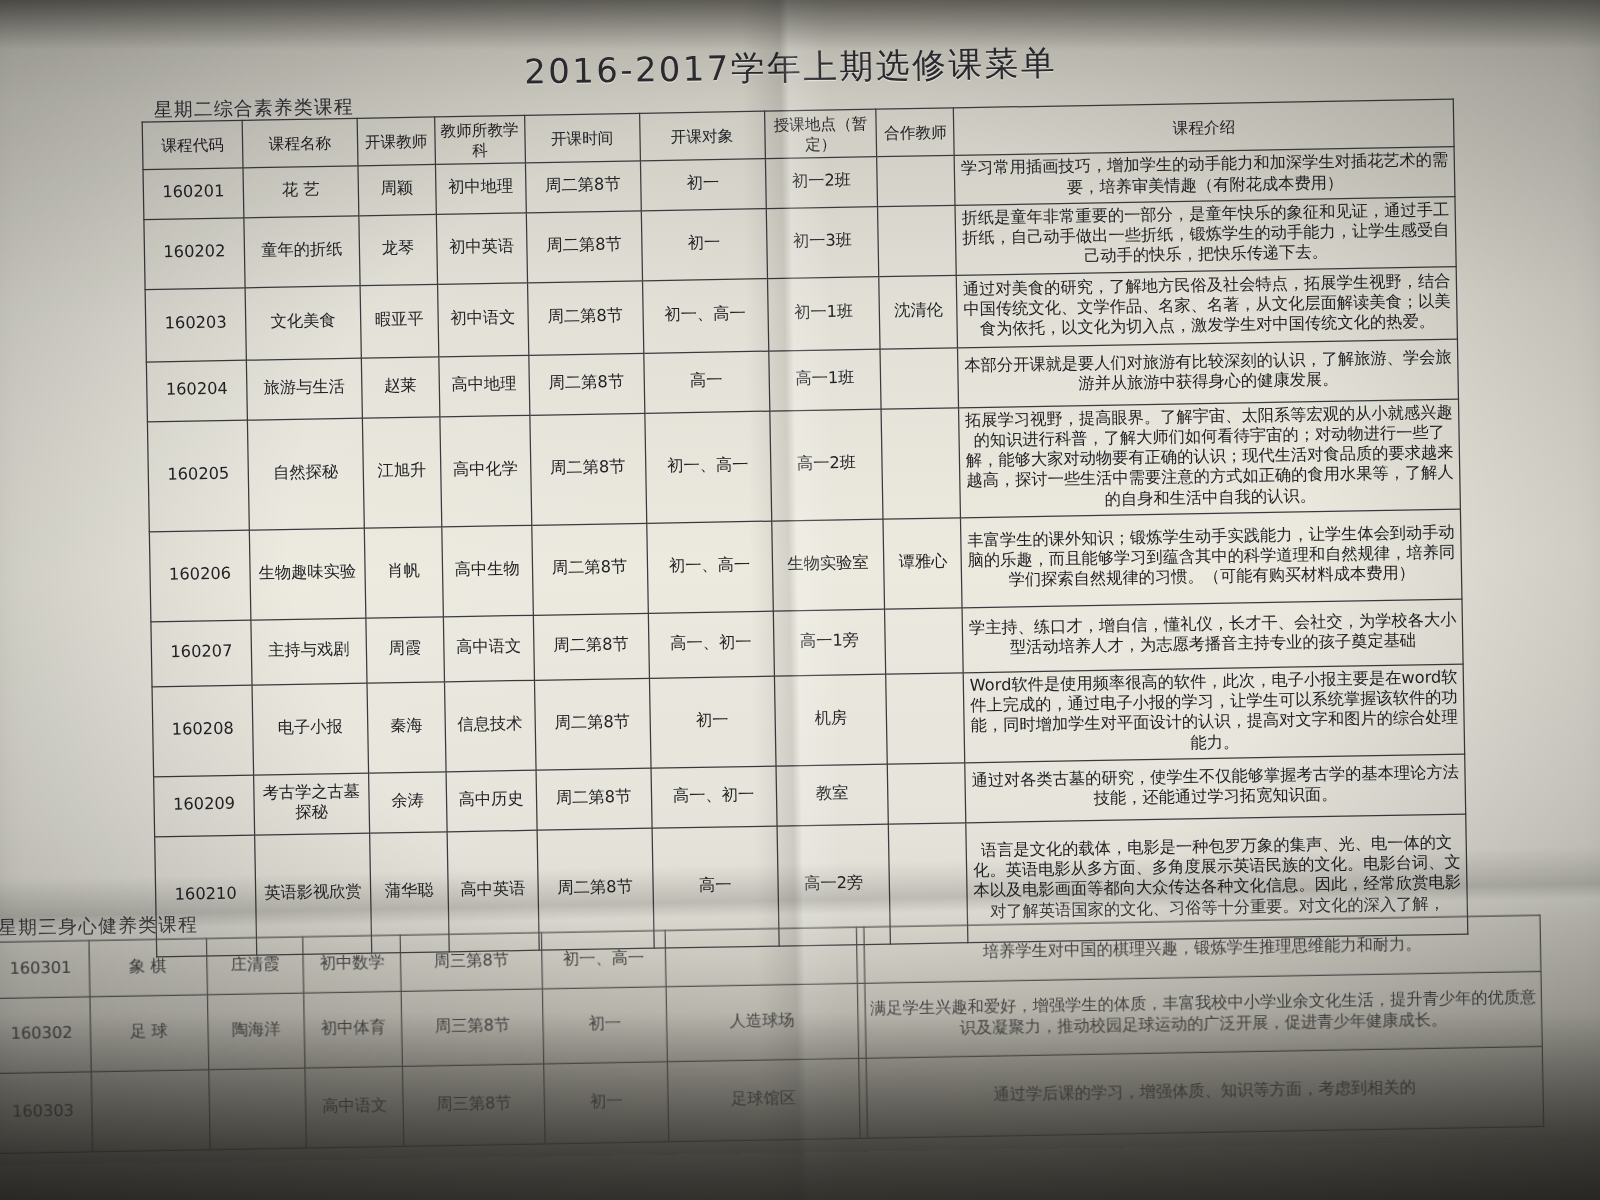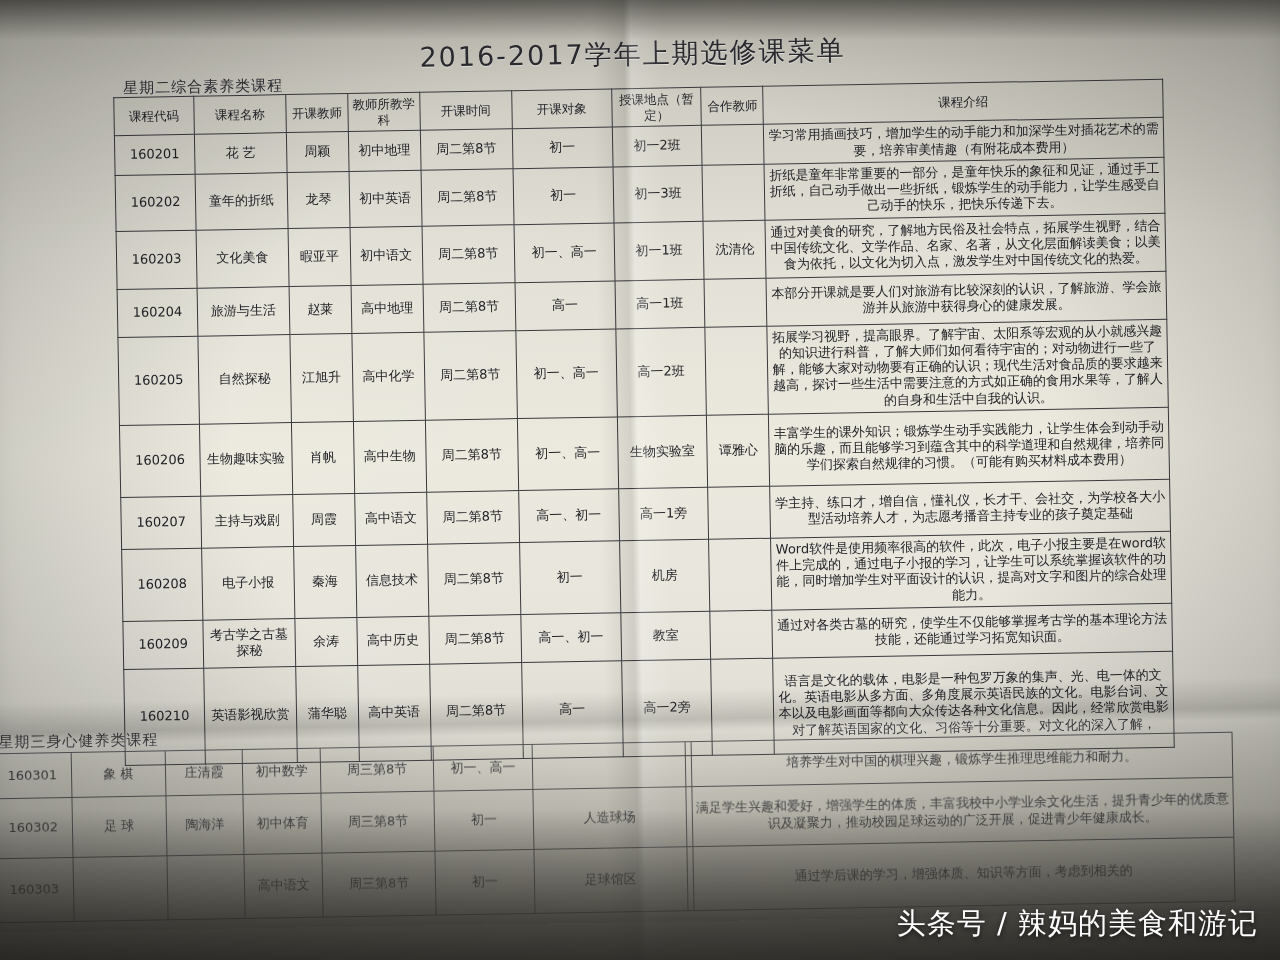--- a/index.html
+++ b/index.html
@@ -308,14 +308,13 @@
 
   </div>
 
   <div class="crease v1"></div>
   <div class="crease h1"></div>
   <div class="blurzone"></div>
   <div class="darktop"></div>
   <div class="darkbottom"></div>
   <div class="vignette"></div>
 
-  <div class="watermark">头条号 / 辣妈的美食和游记</div>
 </div>
 
 </body></html>

